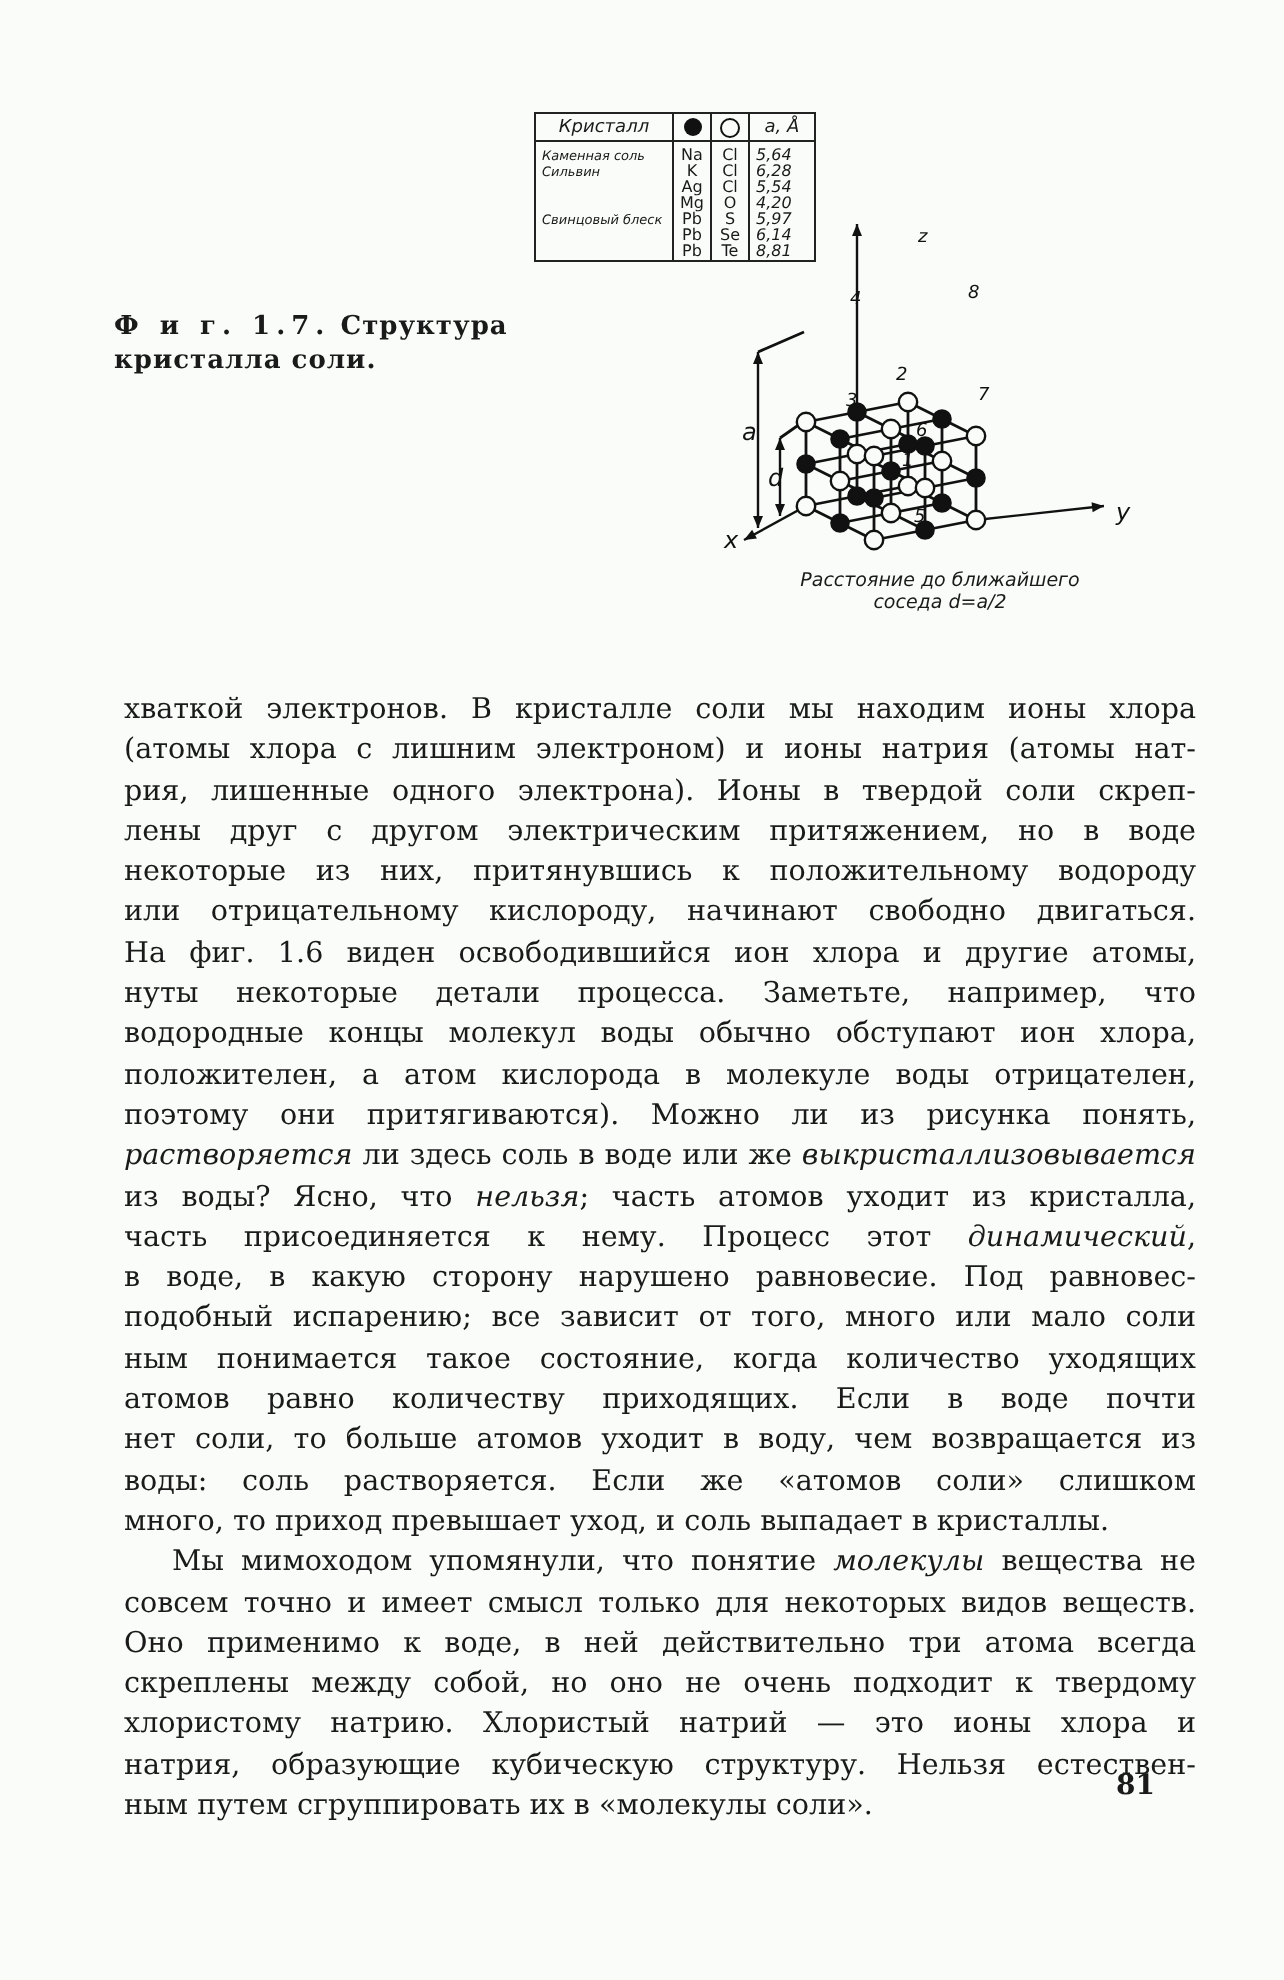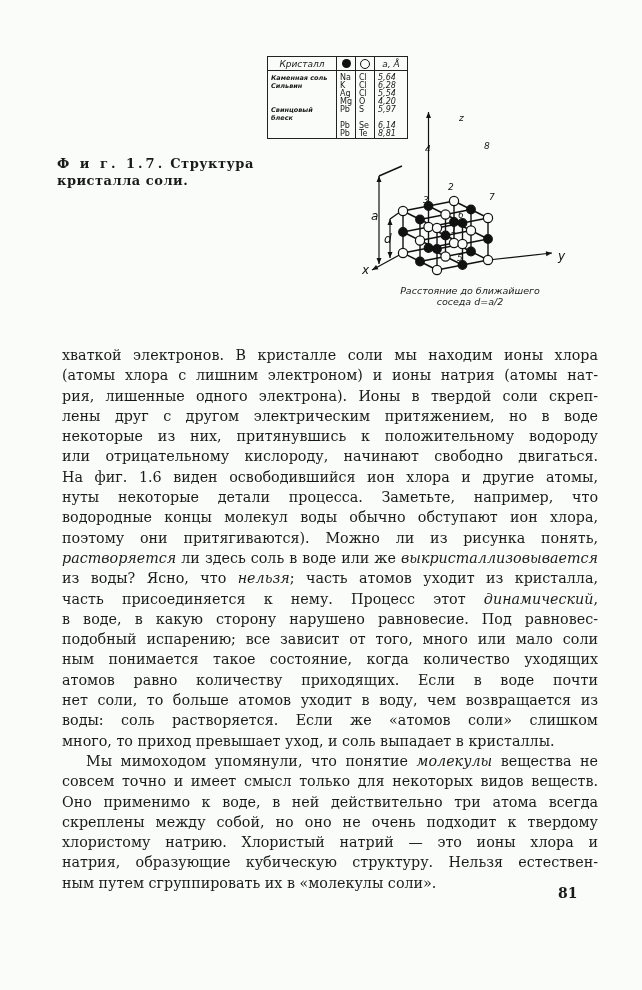--- a/index.html
+++ b/index.html
@@ -10,22 +10,22 @@
   .crystal-table {
     position: absolute; left: 267px; top: 56px; border-collapse: collapse;
     font-family: "DejaVu Sans", "Liberation Sans", sans-serif; font-size: 7px; line-height: 8px;
     border: 1.3px solid #222;
   }
   .crystal-table th {
     font-style: italic; font-weight: normal; font-size: 9px; border-bottom: 1.3px solid #222;
     border-right: 1px solid #222; padding: 1px 3px; height: 11px;
   }
   .crystal-table td { padding: 0 3px; border-right: 1px solid #222; vertical-align: top; }
-  .crystal-table td.name { font-style: italic; font-weight: bold; width: 62px; font-size: 6.5px; }
-  .crystal-table td.el { text-align: left; width: 12px; font-size: 8px; margin-left: 16px; }
+  .crystal-table td.name { font-style: italic; font-weight: normal; width: 62px; font-size: 6.5px; }
+  .crystal-table td.el { text-align: center; width: 12px; font-size: 8px; margin-left: 16px; }
   .crystal-table td.val { font-style: italic; width: 26px; font-size: 8px; }
   .crystal-table tr.first td { padding-top: 3px; }
   .crystal-table th.hdr-name { width: 62px; }
   .dot-black { display: inline-block; width: 9px; height: 9px; border-radius: 50%; background: #111; vertical-align: middle; }
   .dot-white { display: inline-block; width: 8px; height: 8px; border-radius: 50%; border: 1px solid #111; background: #fafcfa; vertical-align: middle; }
 
   .fig-caption {
     position: absolute; left: 57px; top: 155px; width: 210px;
     font-weight: bold; font-size: 13px; line-height: 17px; letter-spacing: 0.5px;
   }
@@ -245,20 +245,21 @@
   <div id="para1">
       <span class="line">хваткой электронов. В кристалле соли мы находим ионы хлора</span>
       <span class="line">(атомы хлора с лишним электроном) и ионы натрия (атомы нат-</span>
       <span class="line">рия, лишенные одного электрона). Ионы в твердой соли скреп-</span>
       <span class="line">лены друг с другом электрическим притяжением, но в воде</span>
       <span class="line">некоторые из них, притянувшись к положительному водороду</span>
       <span class="line">или отрицательному кислороду, начинают свободно двигаться.</span>
       <span class="line">На фиг. 1.6 виден освободившийся ион хлора и другие атомы,</span>
       <span class="line">нуты некоторые детали процесса. Заметьте, например, что</span>
       <span class="line">водородные концы молекул воды обычно обступают ион хлора,</span>
+      <span class="line">положителен, а атом кислорода в молекуле воды отрицателен,</span>
       <span class="line">поэтому они притягиваются). Можно ли из рисунка понять,</span>
     </div>
   <span class="line"><em>растворяется</em><span> ли здесь соль в воде или же </span><em>выкристаллизовывается</em></span>
   <span class="line"><span>из воды? Ясно, что </span><em>нельзя</em><span>; часть атомов уходит из кристалла,</span></span>
   <span class="line"><span>часть присоединяется к нему. Процесс этот </span><em>динамический</em><span>,</span></span>
   <div id="para1-tail">
       <span class="line">в воде, в какую сторону нарушено равновесие. Под равновес-</span>
       <span class="line">подобный испарению; все зависит от того, много или мало соли</span>
       <span class="line">ным понимается такое состояние, когда количество уходящих</span>
       <span class="line">атомов равно количеству приходящих. Если в воде почти</span>

